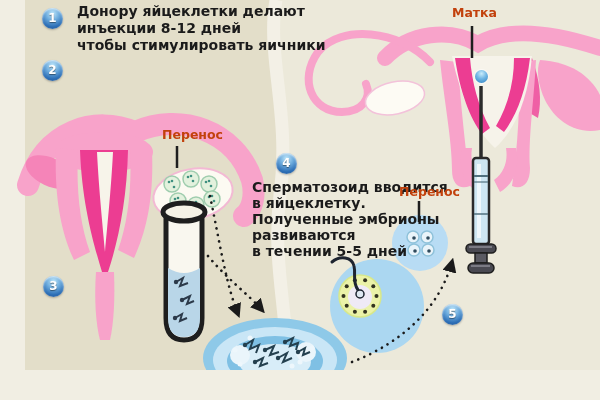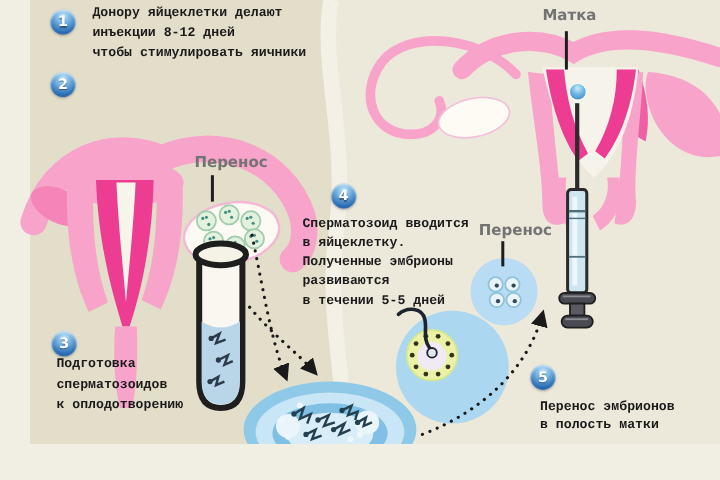--- a/index.html
+++ b/index.html
@@ -4,23 +4,23 @@
 <style>
   html,body{margin:0;padding:0;background:#ffffff;}
   .stage{position:relative;width:600px;height:400px;overflow:hidden;
          font-family:"DejaVu Sans",sans-serif;}
   .stage svg{position:absolute;left:0;top:0;}
   .step-num{position:absolute;width:21px;height:21px;border-radius:50%;
     background:radial-gradient(circle at 50% 26%, #bfe7fa 0%, #6aa9dc 38%, #2a6cb4 72%, #1b4e92 100%);
     color:#fff;font-weight:bold;font-size:12px;line-height:21px;text-align:center;
     text-shadow:0 1px 1px rgba(0,0,0,.45);
     box-shadow:inset 0 1px 2px rgba(255,255,255,.75), 0 1px 2px rgba(0,0,0,.25);}
-  .txt{position:absolute;font-weight:bold;font-size:11px;line-height:17px;
-       color:#1b1b1b;white-space:pre-line;font-family:Liberation Mono, monospace;}
-  .lbl{position:absolute;font-weight:bold;font-size:12.5px;color:#737373;white-space:pre;}
+  .txt{position:absolute;font-weight:bold;font-size:14px;line-height:17px;
+       color:#1b1b1b;white-space:pre-line;}
+  .lbl{position:absolute;font-weight:bold;font-size:12.5px;color:#c2410c;white-space:pre;}
   .n1{left:42px;top:8px}   .t1{left:77px;top:3px}
   .n2{left:42px;top:60px}  .t2{left:77px;top:55px}
   .n3{left:43px;top:276px} .t3{left:47px;top:296px}
   .n4{left:276px;top:153px}.t4{left:252px;top:179px;line-height:16px}
   .n5{left:442px;top:304px}.t5{left:450px;top:333px;line-height:15px}
   .lbl-ovary{left:162px;top:127px}
   .lbl-uterus{left:452px;top:5px}
   .lbl-embryo{left:399px;top:184px}
   .embryo-dot{position:absolute;left:475px;top:70px;width:13px;height:13px;border-radius:50%;
     background:radial-gradient(circle at 50% 28%, #c9ecfb 0%, #6fb6e4 45%, #2f7fc0 100%);
@@ -219,30 +219,25 @@
 
 <div class="step-num n1">1</div>
 <div class="step-num n2">2</div>
 <div class="step-num n3">3</div>
 <div class="step-num n4">4</div>
 <div class="step-num n5">5</div>
 
 <div class="txt t1">Донору яйцеклетки делают
 инъекции 8-12 дней
 чтобы стимулировать яичники</div>
-<div class="txt t3">Подготовка
-сперматозоидов
-к оплодотворению</div>
 <div class="txt t4">Сперматозоид вводится
 в яйцеклетку.
 Полученные эмбрионы
 развиваются
 в течении 5-5 дней</div>
-<div class="txt t5">Перенос эмбрионов
-в полость матки</div>
 
 <div class="lbl lbl-ovary">Перенос</div>
 <div class="lbl lbl-uterus">Матка</div>
 <div class="lbl lbl-embryo">Перенос</div>
 
 <div class="embryo-dot"></div>
 
 </div>
 
 </body></html>

